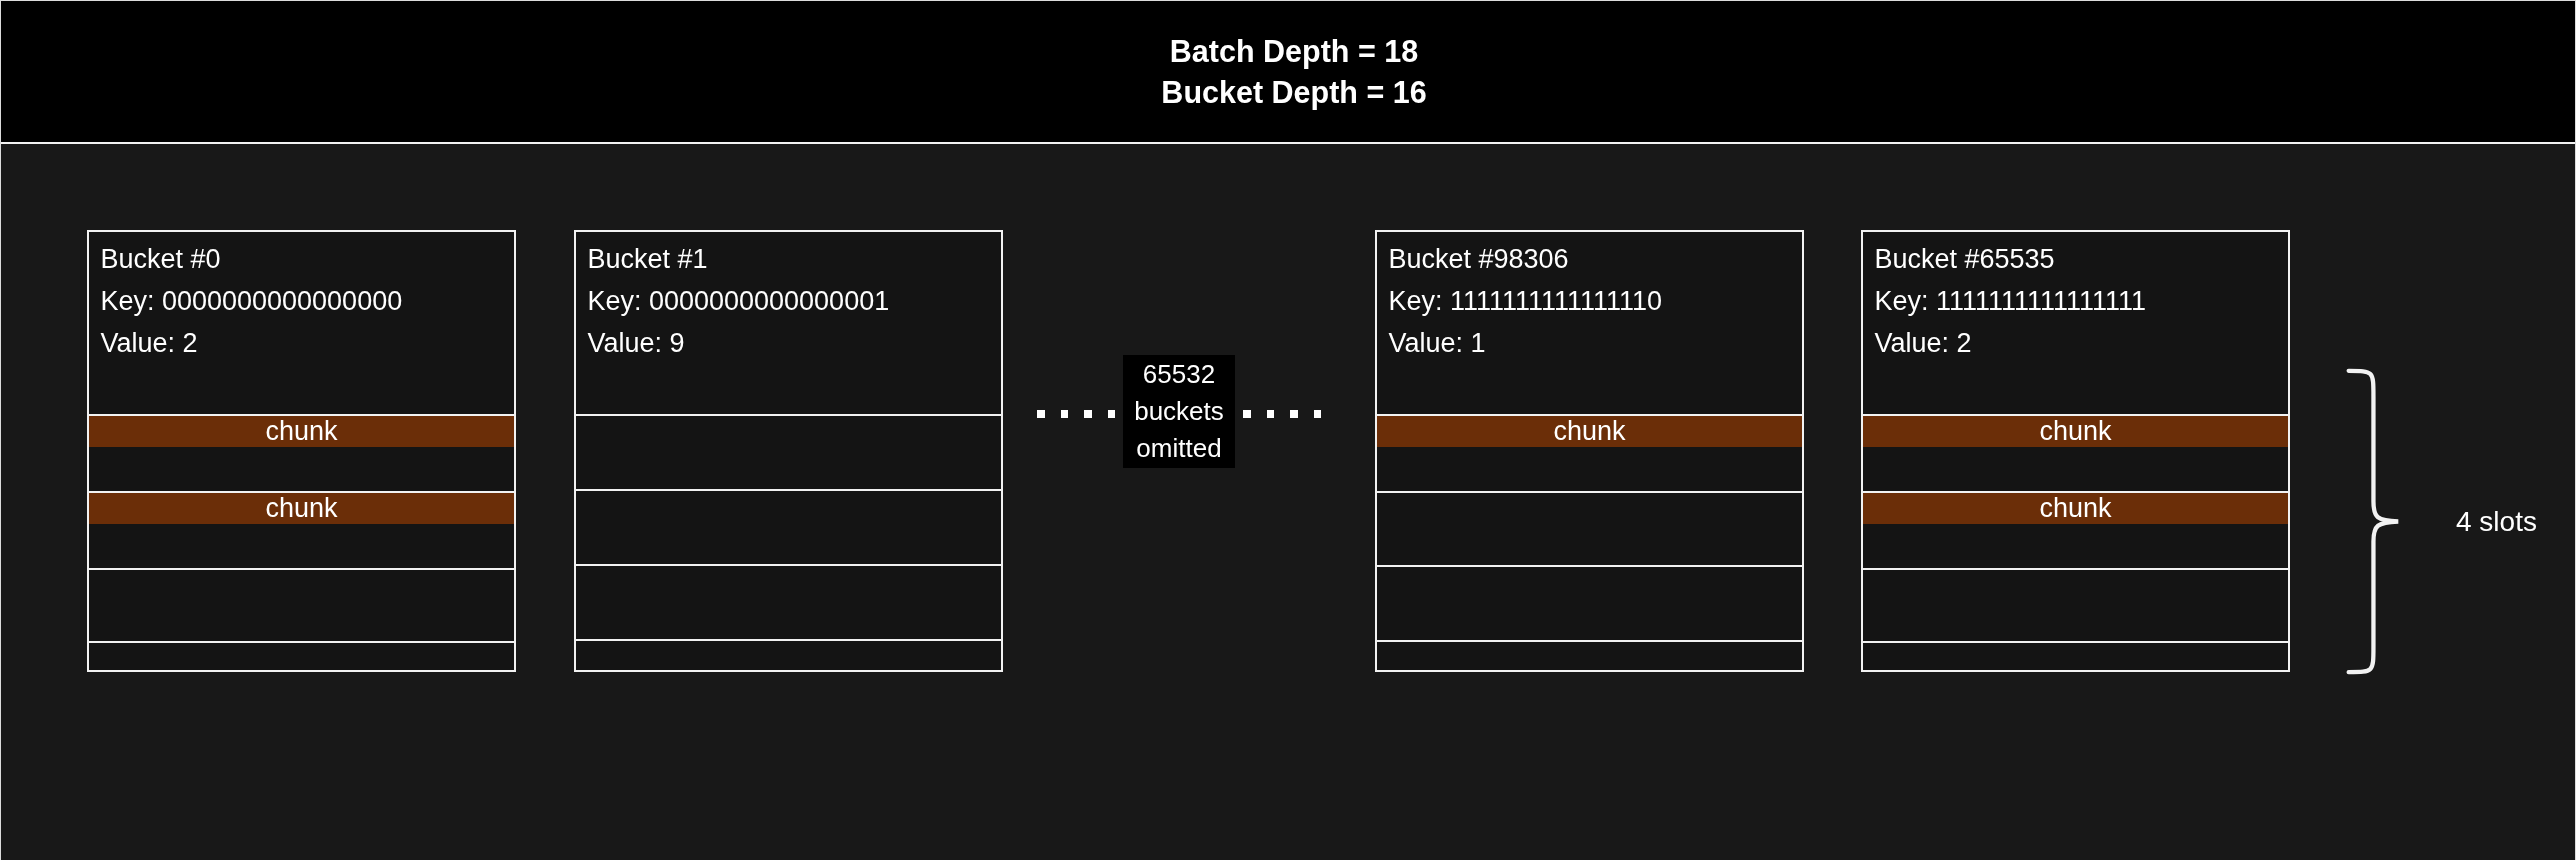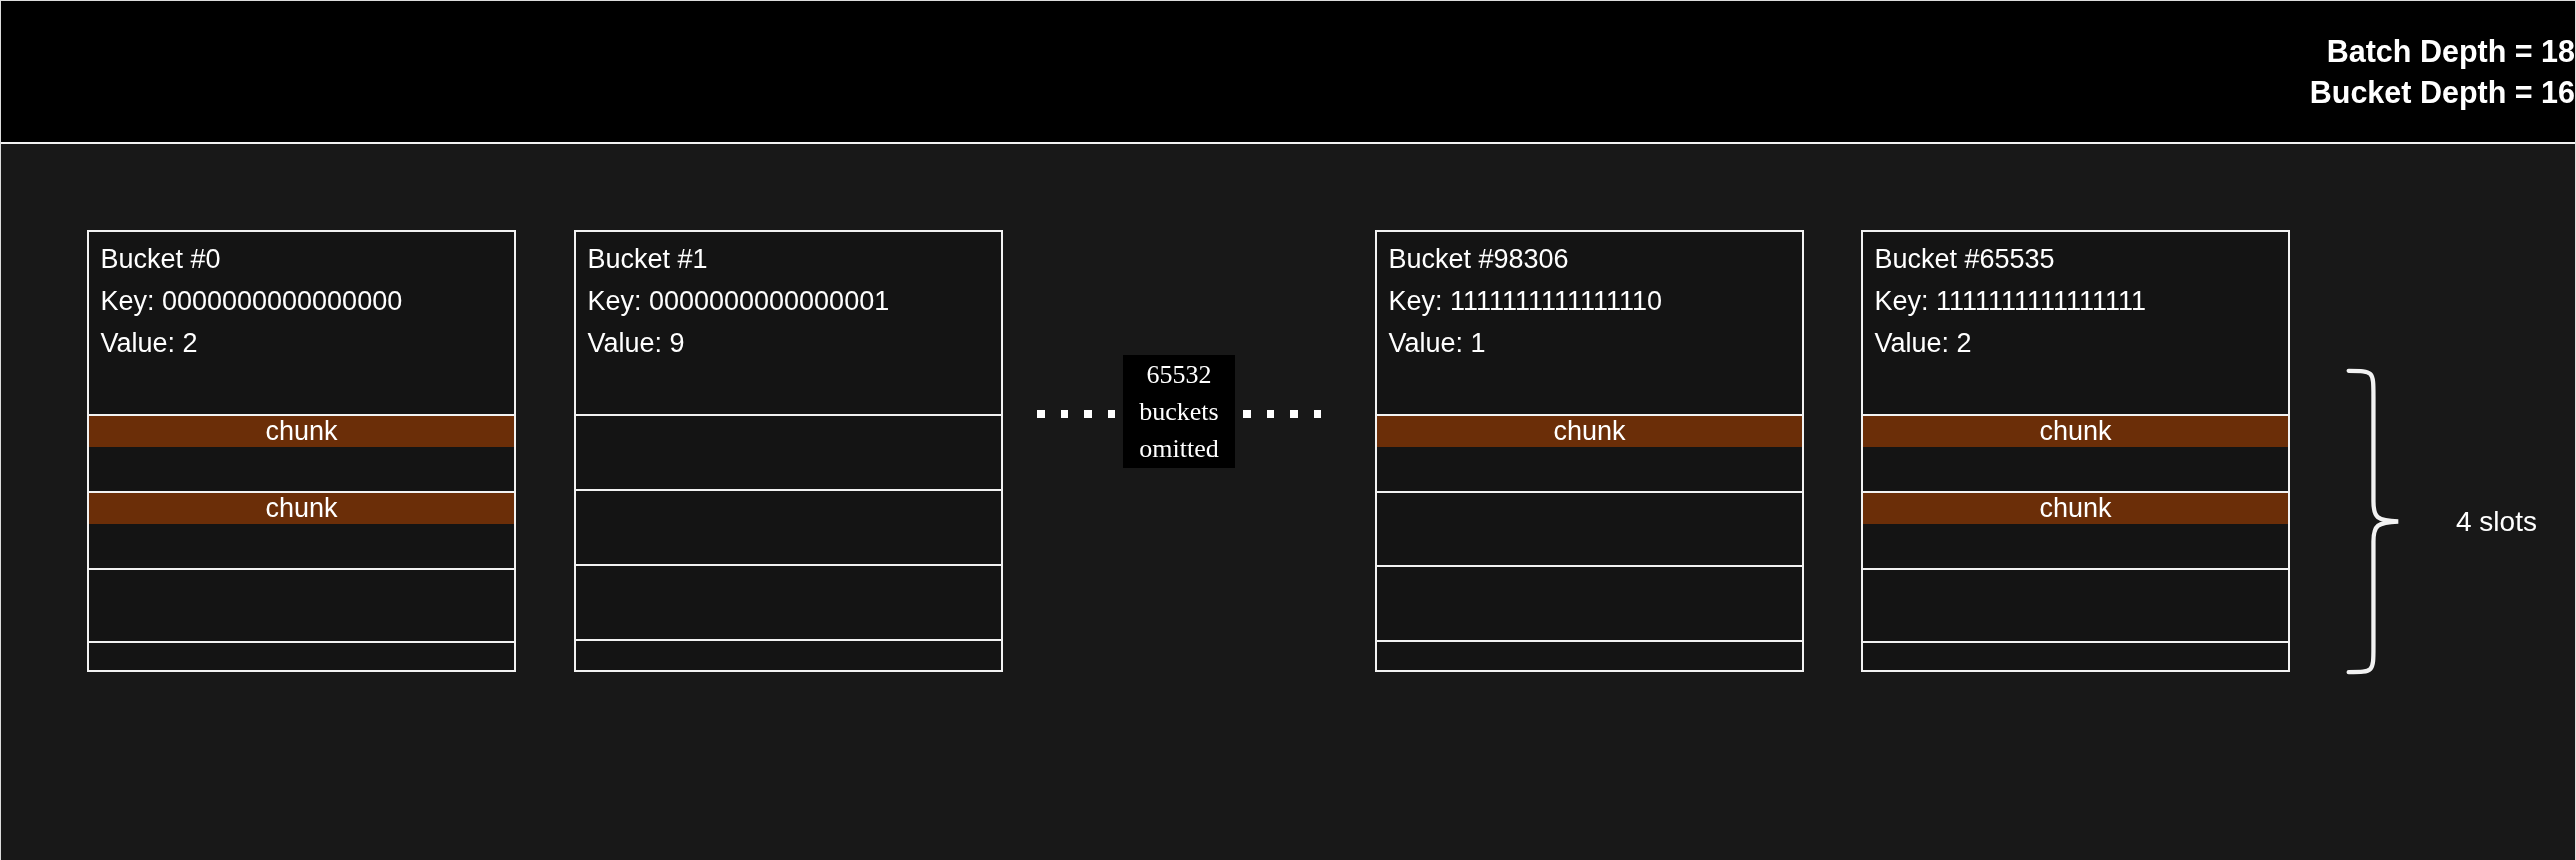--- a/index.html
+++ b/index.html
@@ -17,21 +17,21 @@
 
   
   .header {
     position: absolute;
     top: 0; left: 0; right: 0;
     height: 141px;
     background: var(--header_bg, #000000);
     border-bottom: 2.9px solid var(--border, #f2f2f2);
     display: flex;
     flex-direction: column;
-    align-items: flex-end;
+    align-items: center;
     justify-content: center;
     font-size: 30.5px;
     font-weight: bold;
     line-height: 41px;
     padding-left: 12px;
   }
 
   
   .bucket {
     position: absolute;
@@ -72,21 +72,20 @@
     width: 112px;
     height: 113px;
     background: var(--header_bg, #000000);
     display: flex;
     flex-direction: column;
     align-items: center;
     justify-content: center;
     text-align: right;
     font-size: 26px;
     line-height: 37px;
-    font-family: Liberation Serif, serif;
   }
   .dots {
     position: absolute;
     top: 409px;
     display: flex;
     gap: 16px;
   }
   .dots span {
     width: 7.6px;
     height: 7.6px;

